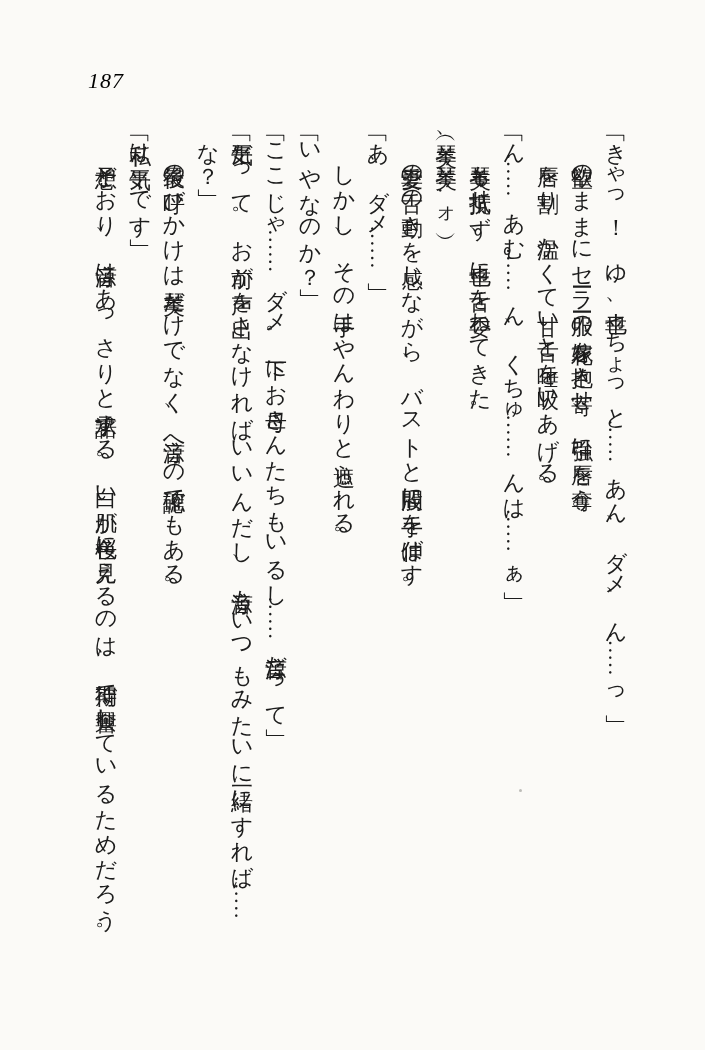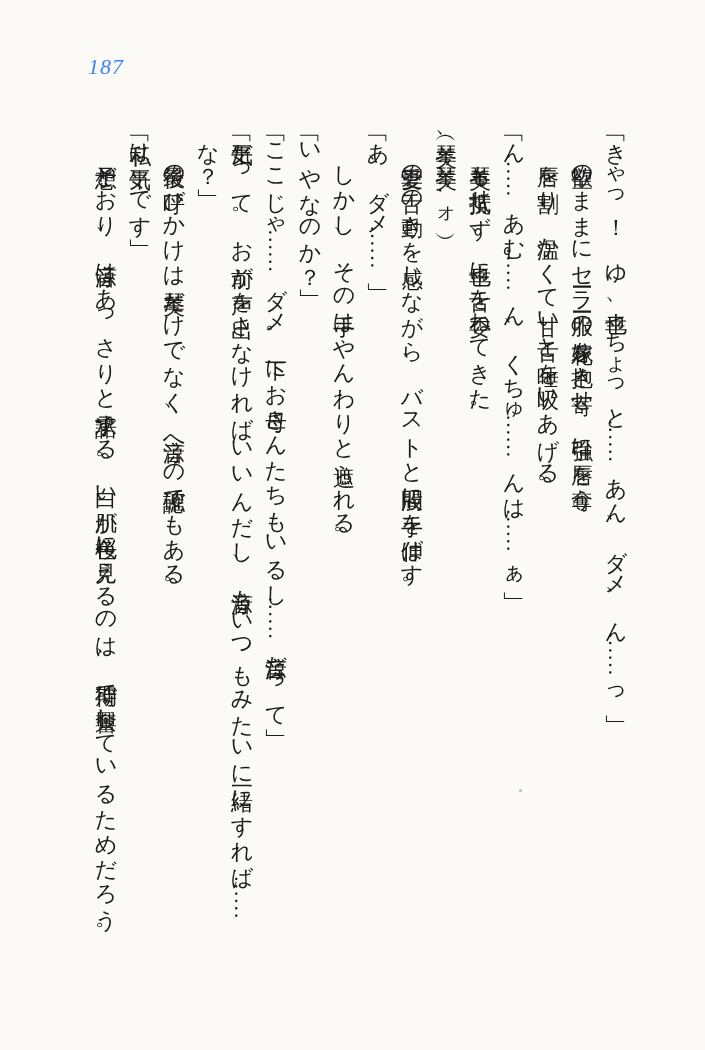--- a/index.html
+++ b/index.html
@@ -13,25 +13,25 @@
     background: #fbfaf7;
     overflow: hidden;
     font-family: "Liberation Serif", "DejaVu Serif", serif;
   }
   .page {
     position: absolute;
     inset: 0;
   }
   .page-number {
     position: absolute;
-    top: 54px;
+    top: 68px;
     left: 88px;
     font-size: 22px;
     font-style: italic;
-    color: #3b82f6;
+    color: #000000;
     letter-spacing: 1px;
     text-align: right;
   }
   .text-block {
     position: absolute;
     top: 128px;
     right: 72px;
     height: 838px;
     writing-mode: vertical-rl;
     text-orientation: mixed;

